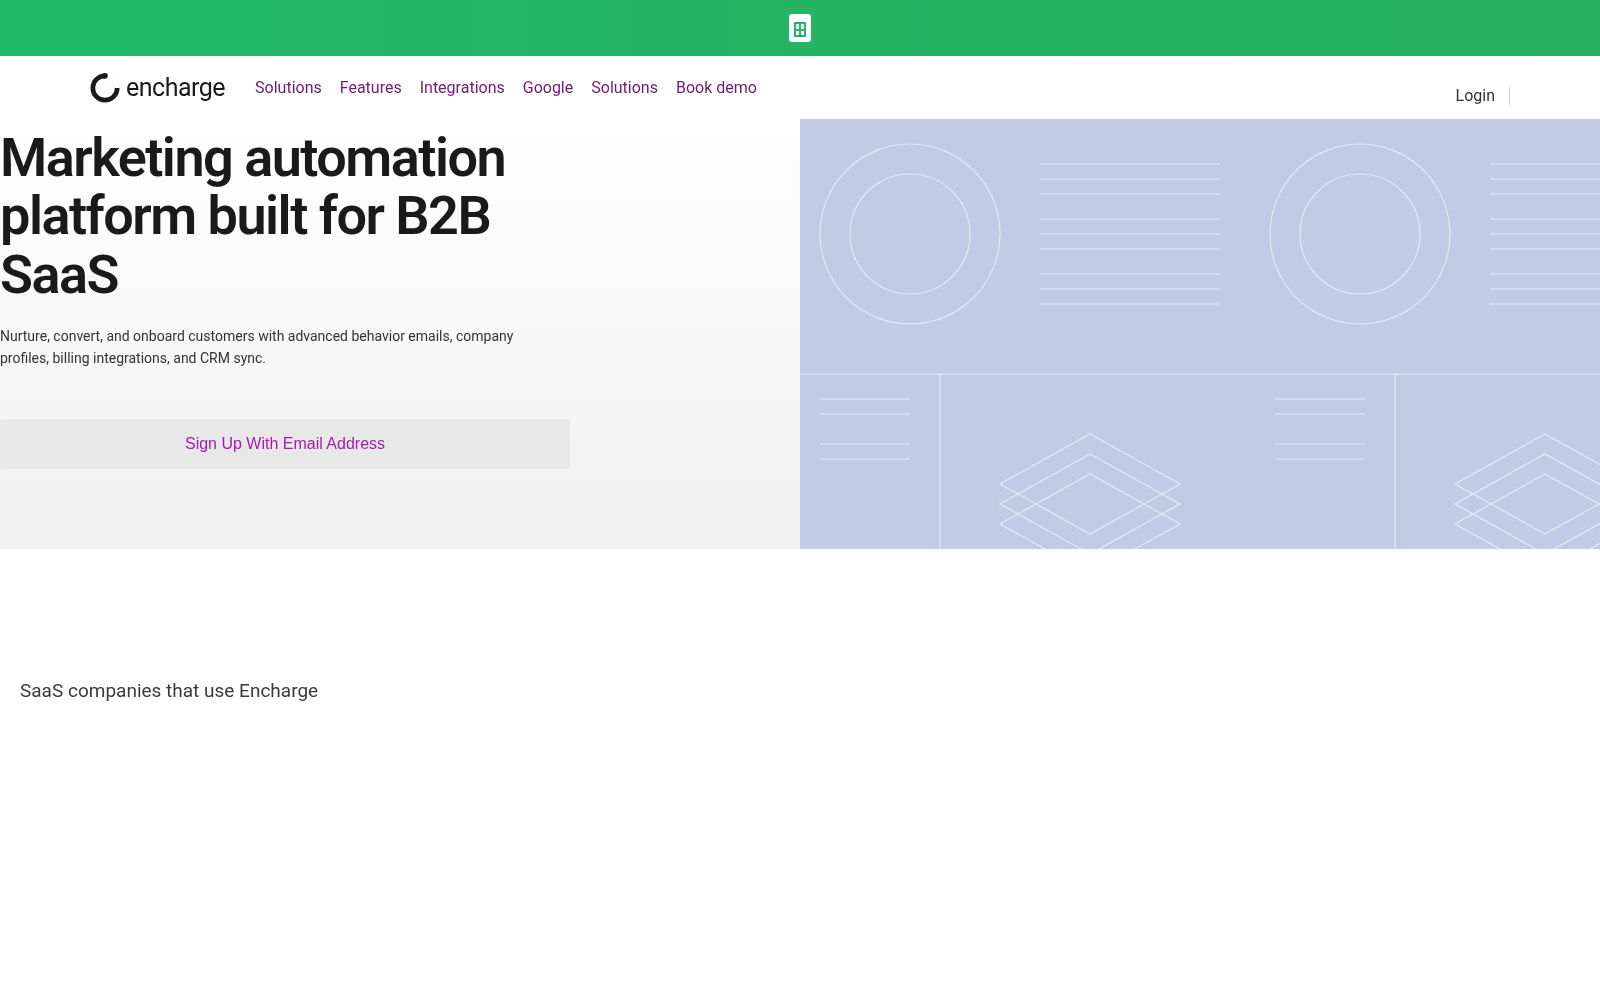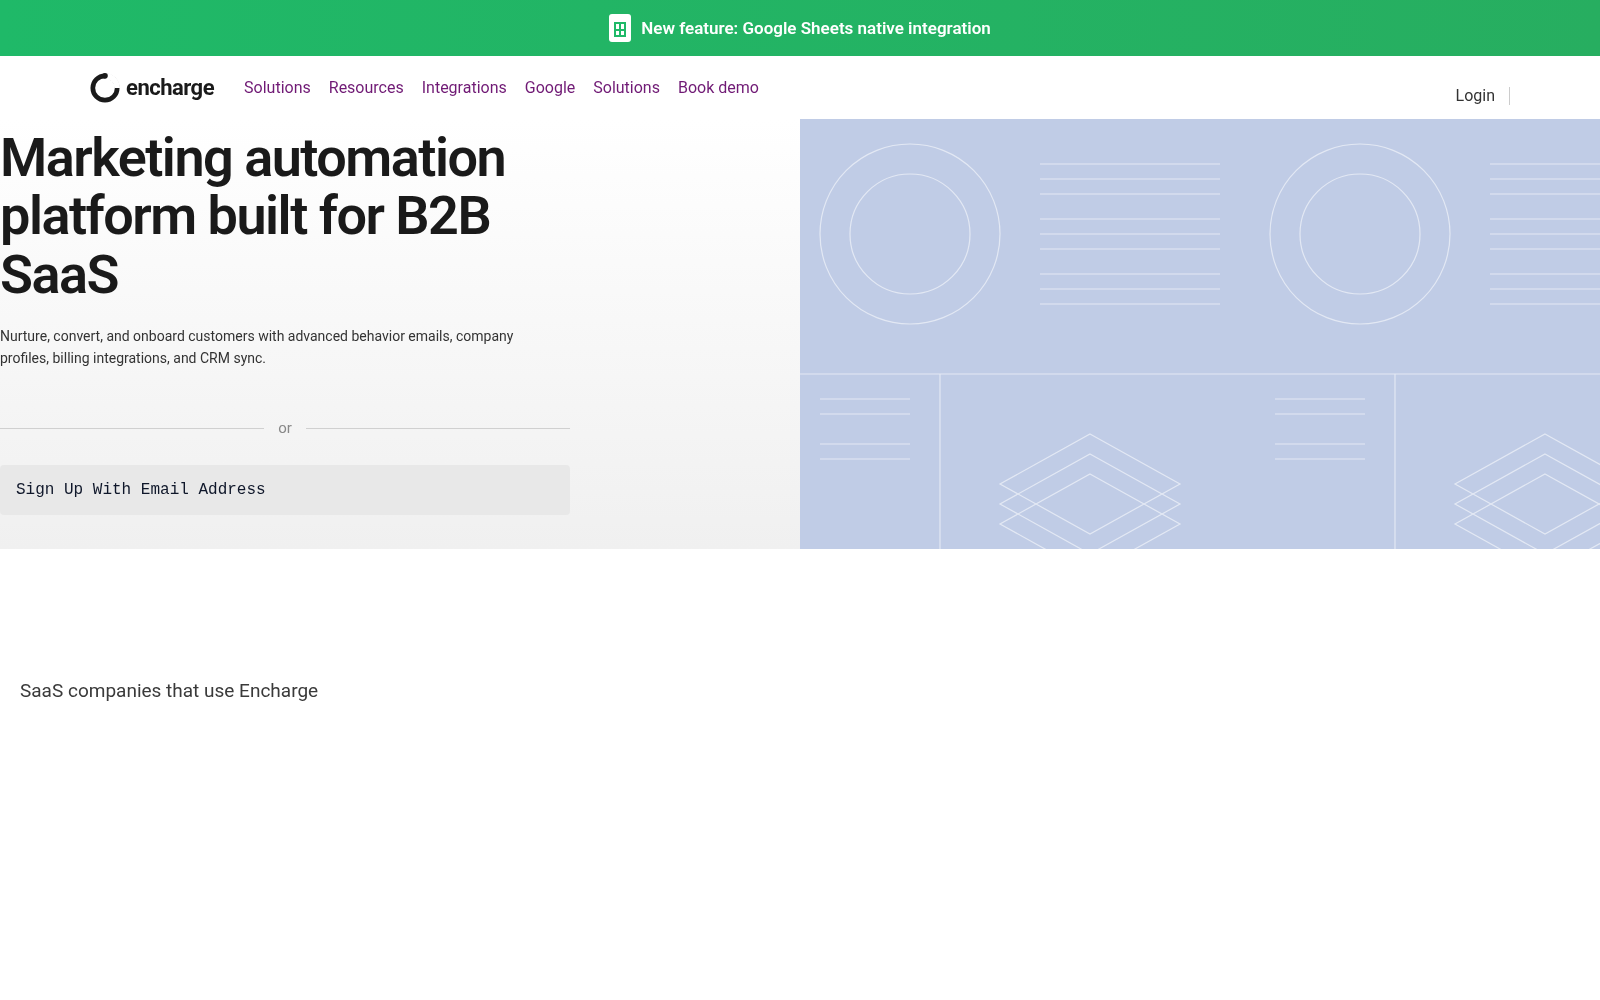--- a/index.html
+++ b/index.html
@@ -58,22 +58,22 @@
       display: flex;
       align-items: center;
       gap: 6px;
       margin-right: 10px;
     }
     .logo-mark {
       width: 30px;
       height: 30px;
     }
     .logo-text {
-      font-size: 22px;
-      font-weight: 700;
+      font-size: 25px;
+      font-weight: 400;
       color: #1a1a1a;
       letter-spacing: -0.5px;
     }
     .nav-menu {
       display: flex;
       gap: 18px;
     }
     .nav-item {
       font-size: 16px;
       color: #701a75;
@@ -142,25 +142,24 @@
       color: #888;
       font-size: 15px;
     }
     .email-signup {
       background: #e8e8e8;
       border: none;
       padding: 16px;
       width: 100%;
       max-width: 580px;
       font-size: 16px;
-      color: #0f172a;
-      text-align: left;
+      color: #a21caf;
+      text-align: center;
       cursor: pointer;
       border-radius: 4px;
-      font-family: Liberation Mono, monospace;
     }
     .hero-image {
       position: absolute;
       right: 0;
       top: 0;
       bottom: 0;
       width: 50%;
       background: #c0cce6;
       overflow: hidden;
     }
@@ -176,56 +175,50 @@
     .social-proof-text {
       font-size: 19px;
       color: #3a3a3a;
     }
   </style>
 </head>
 <body>
 
 <div class="announcement-bar">
   <span class="sheets-icon"></span>
-  <span>New feature: Google Sheets native integration</span>
 </div>
 
 <nav class="nav">
   <a class="logo">
     <svg class="logo-mark" viewBox="0 0 32 32">
       <circle cx="16" cy="16" r="13" fill="none" stroke="#1a1a1a" stroke-width="5"></circle>
       <path d="M 16 3 A 13 13 0 0 1 29 16" fill="none" stroke="#fff" stroke-width="6"></path>
       <circle cx="16" cy="3" r="3" fill="#1a1a1a"></circle>
     </svg>
     <span class="logo-text">encharge</span>
   </a>
   <div class="nav-menu">
     <a class="nav-item">Solutions</a>
-    <a class="nav-item">Resources</a>
+    <a class="nav-item">Features</a>
     <a class="nav-item">Integrations</a>
     <a class="nav-item">Google</a>
     <a class="nav-item">Solutions</a>
     <a class="nav-item">Book demo</a>
   </div>
   <div class="nav-right">
     <a class="login">Login</a>
     <span class="divider"></span>
   </div>
 </nav>
 
 <section class="hero-section">
   <div class="hero">
     <div class="hero-content">
       <h1 class="hero-title">Marketing automation platform built for B2B SaaS</h1>
       <p class="hero-subtitle">Nurture, convert, and onboard customers with advanced behavior emails, company profiles, billing integrations, and CRM sync.</p>
-      <div class="or-row">
-        <span class="or-line"></span>
-        <span class="or-text">or</span>
-        <span class="or-line"></span>
-      </div>
       <button class="email-signup">Sign Up With Email Address</button>
     </div>
     <div class="hero-image">
       <svg viewBox="0 0 800 440" preserveAspectRatio="xMidYMid slice">
         <g stroke="#fff" stroke-width="1.2" fill="none">
           <circle cx="110" cy="120" r="90"></circle>
           <circle cx="110" cy="120" r="60"></circle>
           <circle cx="560" cy="120" r="90"></circle>
           <circle cx="560" cy="120" r="60"></circle>
           <g>

